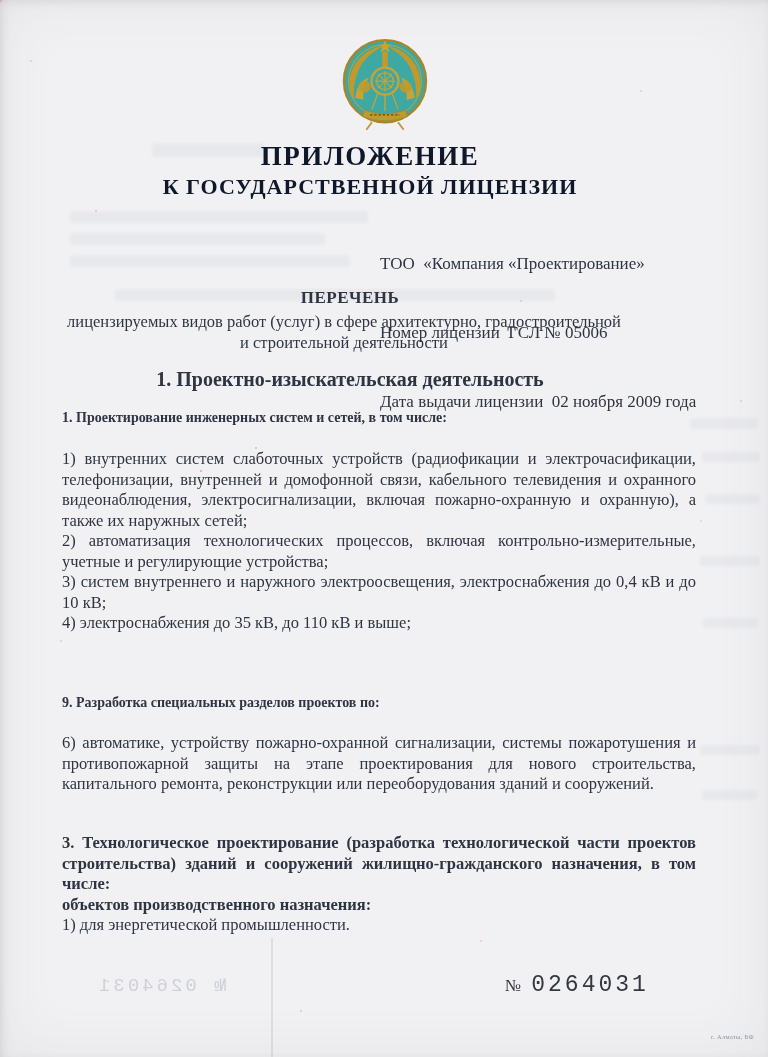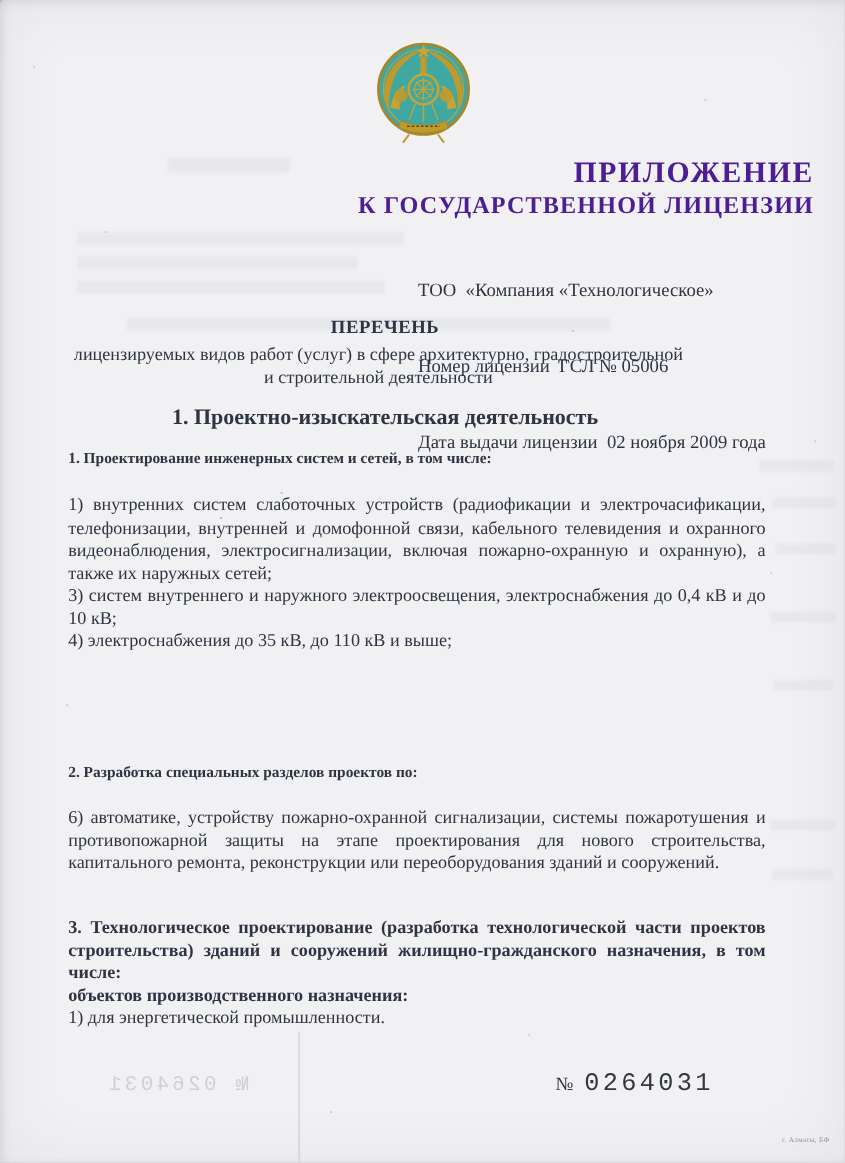--- a/index.html
+++ b/index.html
@@ -29,21 +29,21 @@
   .ghost{position:absolute;background:#9ba4b6;opacity:.10;filter:blur(1.6px);border-radius:2px;}
   .ghost-serial{
     position:absolute;left:96px;top:975px;
     transform:scaleX(-1);
     font-family:"Liberation Mono", monospace;
     font-size:19px;letter-spacing:3px;
     color:#6b7689;opacity:.26;filter:blur(.7px);
     white-space:nowrap;
   }
   .foldline{position:absolute;left:271px;top:938px;width:2px;height:119px;background:rgba(150,156,168,.22);}
-  .title-wrap{left:0;top:141px;width:740px;text-align:right;color:#4c1d95;}
+  .title-wrap{left:0;top:141px;width:740px;text-align:center;color:#0f172a;}
   .title-l1{font-size:27px;font-weight:bold;letter-spacing:1.5px;line-height:30px;}
   .title-l2{font-size:22px;font-weight:bold;letter-spacing:1px;line-height:30px;margin-top:1px;}
   .info-block{left:380px;top:206px;font-size:17px;line-height:23px;white-space:pre-wrap;}
   .center-block{left:30px;width:640px;text-align:center;}
   .perechen{top:288px;font-size:17px;font-weight:bold;letter-spacing:.5px;}
   .subtitle{left:64px;top:311px;width:560px;text-align:center;font-size:16.5px;line-height:21px;}
   .sec1-title{top:368px;font-size:20px;font-weight:bold;}
   .body-head{left:62px;width:634px;font-size:14px;font-weight:bold;line-height:20.5px;}
   .body-text{left:62px;width:634px;font-size:16.5px;line-height:20.5px;text-align:justify;}
   .body-text div{text-align:justify;}
@@ -113,37 +113,38 @@
       <path d="M44 88 h32" stroke="#5c4a12" stroke-width="1.4" stroke-dasharray="2.5 2"></path>
     </svg>
   </div>
 
   <div class="abs title-wrap">
     <div class="title-l1">ПРИЛОЖЕНИЕ</div>
     <div class="title-l2">К ГОСУДАРСТВЕННОЙ ЛИЦЕНЗИИ</div>
   </div>
 
   <div class="abs info-block">
-    <div>ТОО  «Компания «Технологическое»</div>
+    <div>ТОО  «Компания «Проектирование»</div>
     <div>Номер лицензии  ГСЛ № 05006</div>
     <div>Дата выдачи лицензии  02 ноября 2009 года</div>
   </div>
 
   <div class="abs subtitle">лицензируемых видов работ (услуг) в сфере архитектурно, градостроительной и строительной деятельности</div>
   <div class="abs center-block perechen">ПЕРЕЧЕНЬ</div>
   <div class="abs center-block sec1-title">1. Проектно-изыскательская деятельность</div>
 
   <div class="abs body-head h1sub">1. Проектирование инженерных систем и сетей, в том числе:</div>
   <div class="abs body-text items1">
     <div>1) внутренних систем слаботочных устройств (радиофикации и электрочасификации, телефонизации, внутренней и домофонной связи, кабельного телевидения и охранного видеонаблюдения, электросигнализации, включая пожарно-охранную и охранную), а также их наружных сетей;</div>
+    <div>2) автоматизация технологических процессов, включая контрольно-измерительные, учетные и регулирующие устройства;</div>
     <div>3) систем внутреннего и наружного электроосвещения, электроснабжения до 0,4 кВ и до 10 кВ;</div>
     <div>4) электроснабжения до 35 кВ, до 110 кВ и выше;</div>
   </div>
 
-  <div class="abs body-head h2sub">2. Разработка специальных разделов проектов по:</div>
+  <div class="abs body-head h2sub">9. Разработка специальных разделов проектов по:</div>
   <div class="abs body-text items2">
     <div>6) автоматике, устройству пожарно-охранной сигнализации, системы пожаротушения и противопожарной защиты на этапе проектирования для нового строительства, капитального ремонта, реконструкции или переоборудования зданий и сооружений.</div>
   </div>
 
   <div class="abs body-text sec3">
     <div class="bold">3. Технологическое проектирование (разработка технологической части проектов строительства) зданий и сооружений жилищно-гражданского назначения, в том числе:</div>
     <div class="bold" style="text-align:left;">объектов производственного назначения:</div>
     <div style="text-align:left;">1) для энергетической промышленности.</div>
   </div>
 

